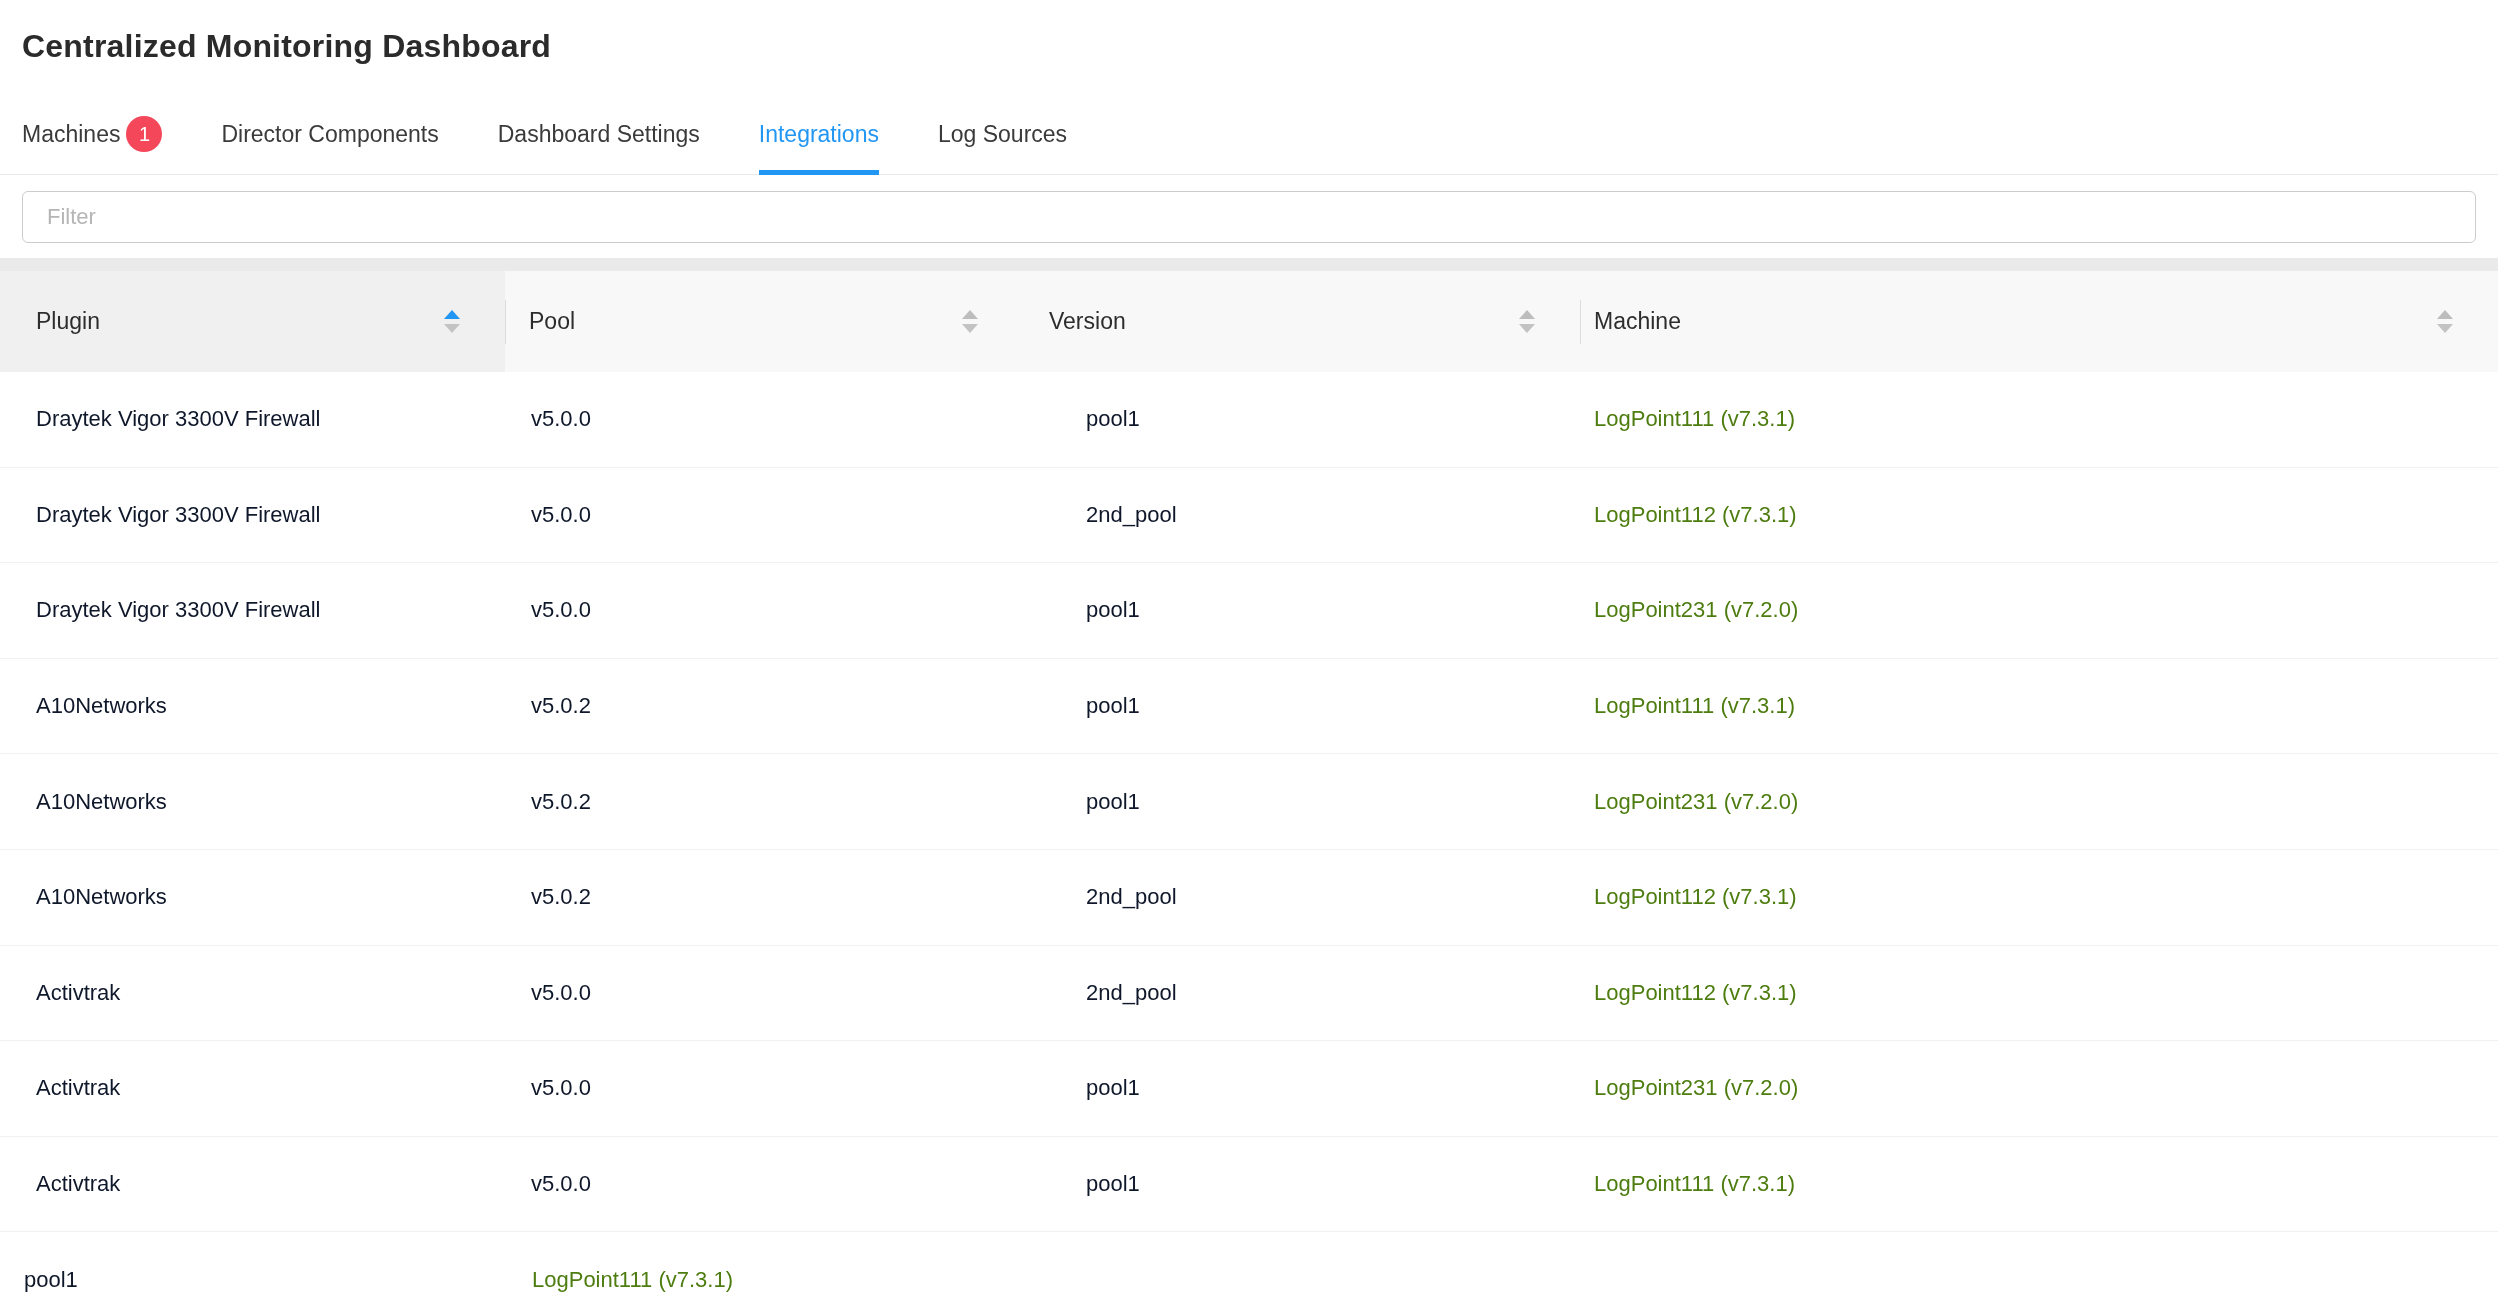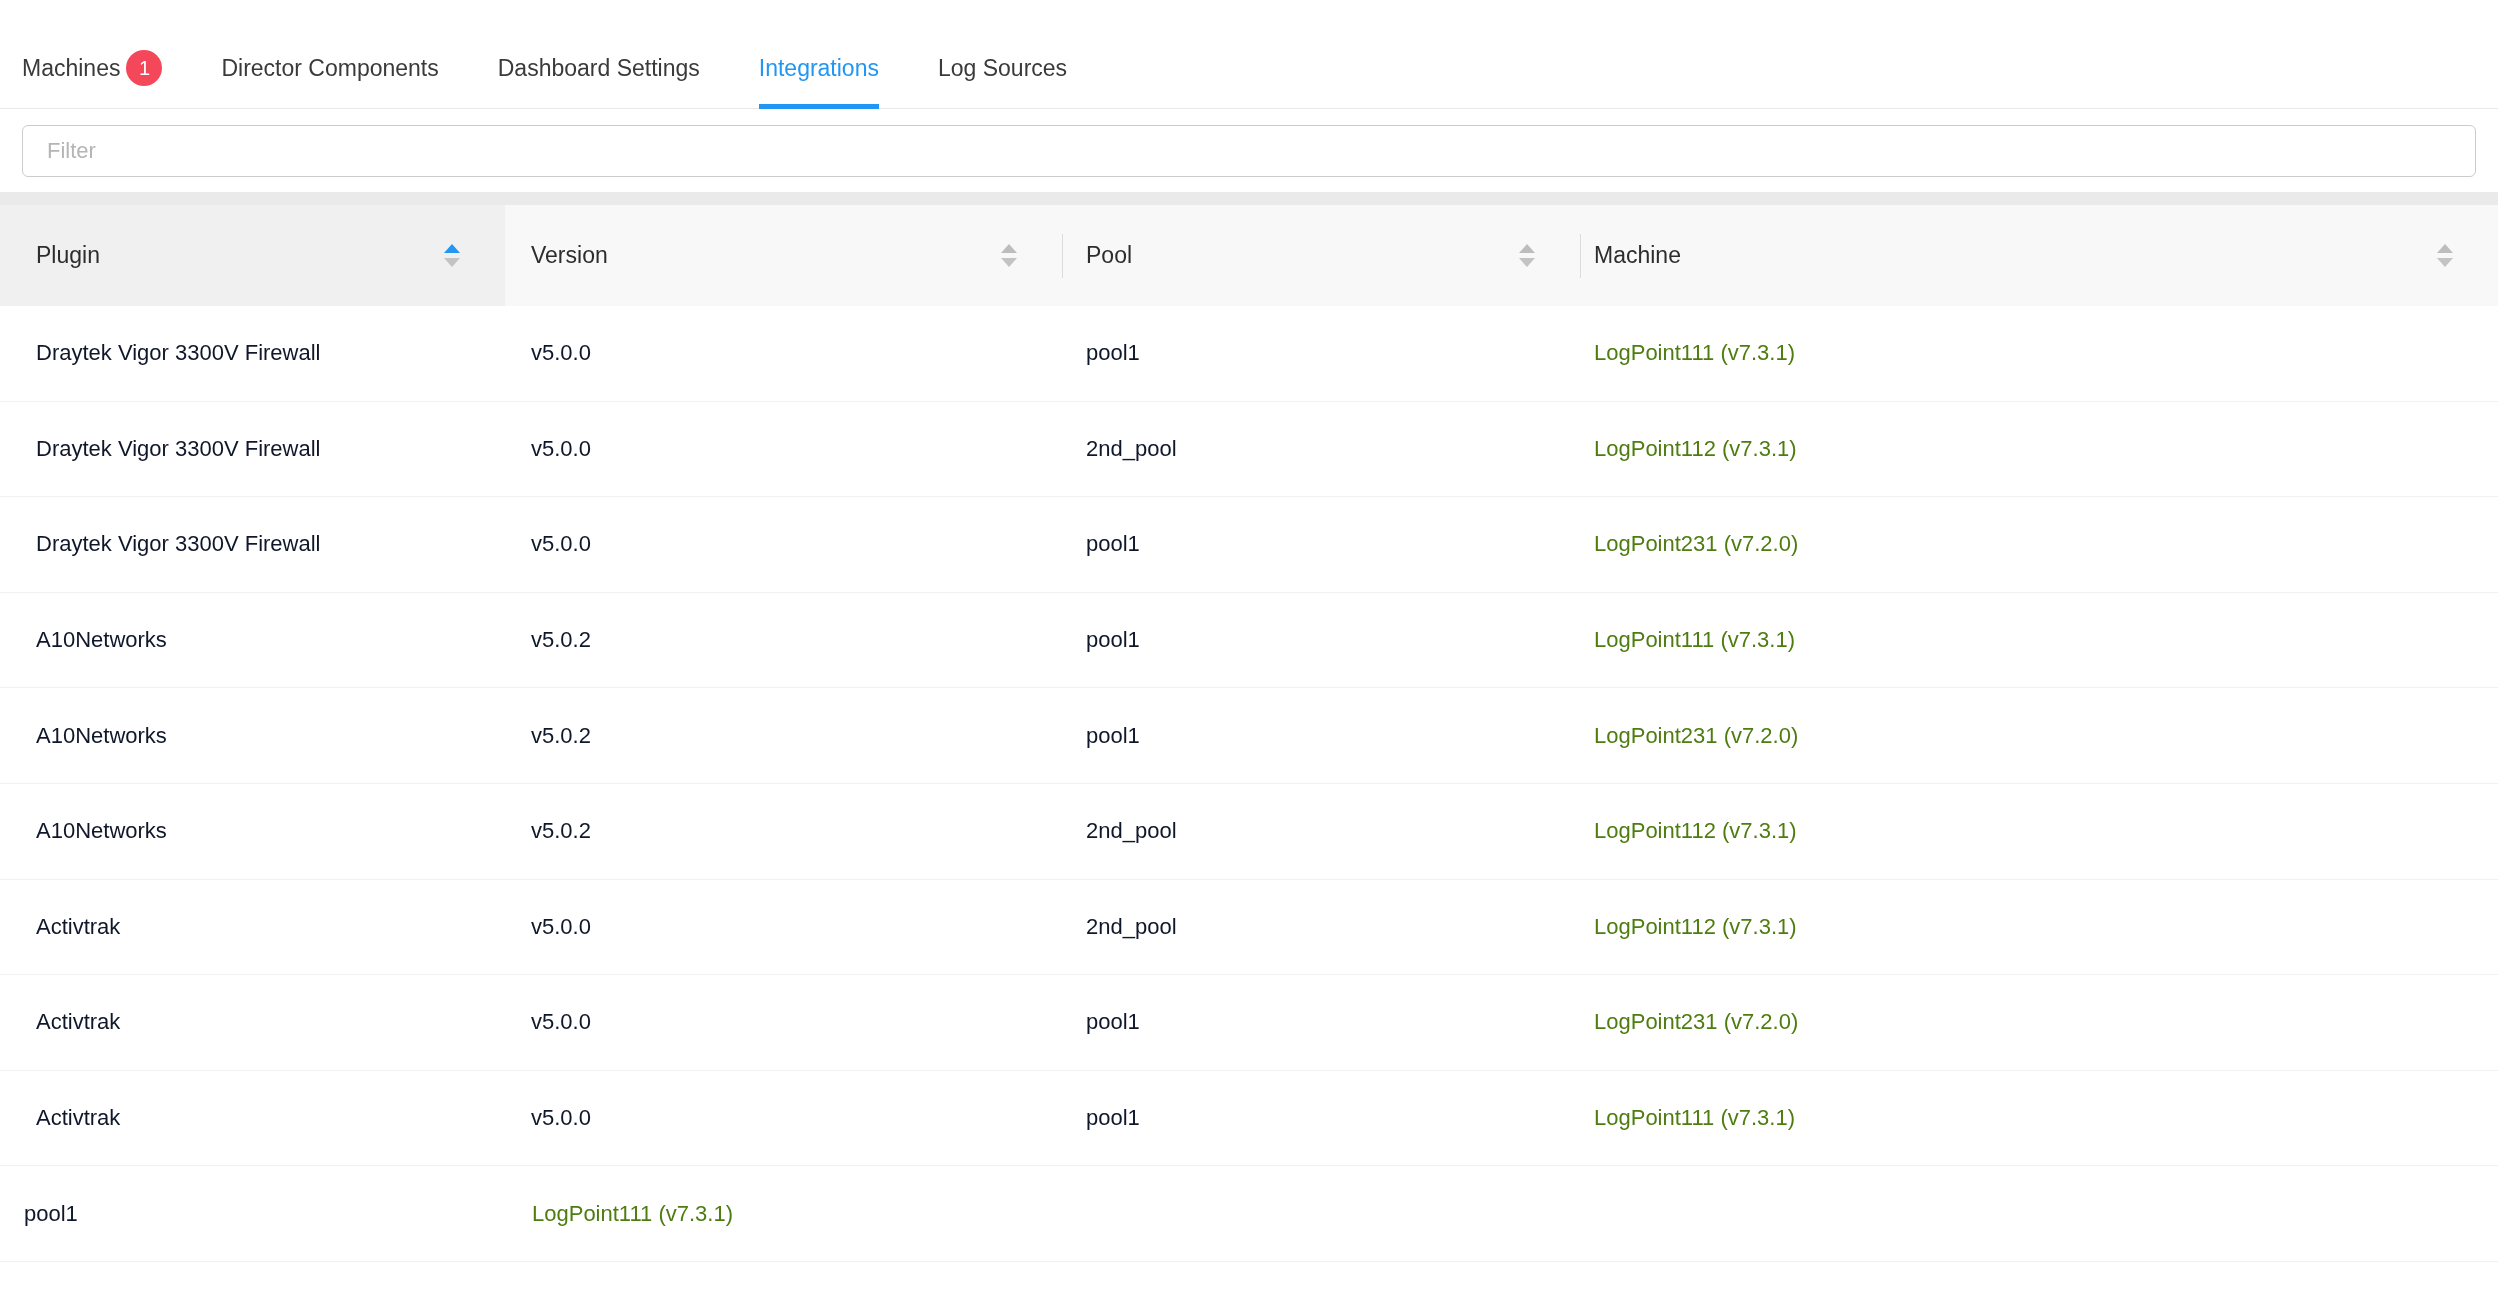--- a/index.html
+++ b/index.html
@@ -60,20 +60,21 @@
   .col0 { flex:none; width:505px; padding-left:36px;gap:44px; }
   .col1 { flex:none; width:557px; padding-left:26px; }
   .col2 { flex:none; width:518px; padding-left:24px; }
   .col3 { flex:none; width:918px; padding-left:14px; }
 </style>
 </head>
 <body>
 
 <div>
 
+  <h1 class="page-title">Centralized Monitoring Dashboard</h1>
 
   <nav class="tabs">
       <div class="tab">
         <span class="tab-label">Machines</span>
         <span class="badge">1</span>
       </div>
       <div class="tab">
         <span class="tab-label">Director Components</span>
       </div>
       <div class="tab">
@@ -94,29 +95,29 @@
   <div class="scrollband"></div>
 
   <div class="thead">
       <div class="th col0 sorted">
         <span class="th-label">Plugin</span>
         <span class="sort">
           <span class="caret-up on"></span>
           <span class="caret-down"></span>
         </span>
       </div>
-      <div class="th col1">
-        <span class="th-label">Version</span>
+      <div class="th col2">
+        <span class="th-label">Pool</span>
         <span class="sort">
           <span class="caret-up"></span>
           <span class="caret-down"></span>
         </span>
       </div>
-      <div class="th col2">
-        <span class="th-label">Pool</span>
+      <div class="th col1">
+        <span class="th-label">Version</span>
         <span class="sort">
           <span class="caret-up"></span>
           <span class="caret-down"></span>
         </span>
       </div>
       <div class="th col3">
         <span class="th-label">Machine</span>
         <span class="sort">
           <span class="caret-up"></span>
           <span class="caret-down"></span>

